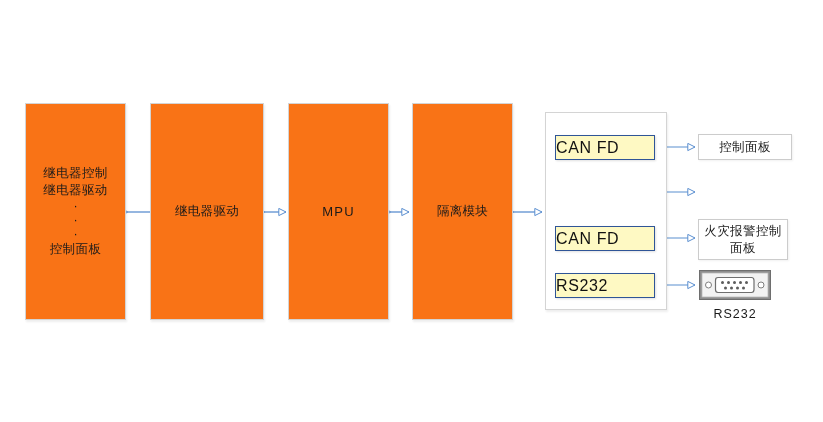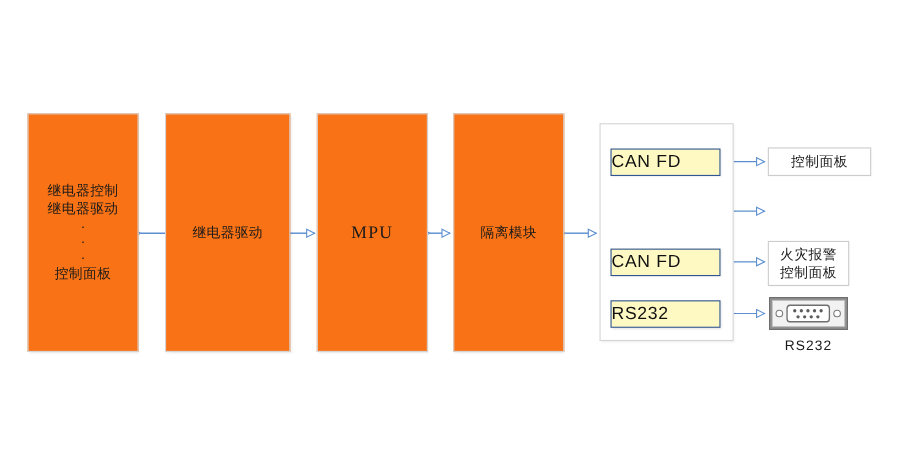--- a/index.html
+++ b/index.html
@@ -35,23 +35,22 @@
     text-align: center;
   }
   .block .blabel {
     font-size: 12.5px;
     line-height: 17px;
     color: #1a1a1a;
     letter-spacing: 0.3px;
     white-space: pre-line;
   }
   .block .blabel.latin {
-    font-size: 16px;
+    font-size: 13px;
     letter-spacing: 1.2px;
-    font-family: Liberation Serif, serif;
   }
 
   
   .stacklines {
     display: flex;
     flex-direction: column;
     align-items: center;
     justify-content: center;
     gap: 0px;
   }
@@ -210,21 +209,21 @@
   <div class="blue-box" style="left:555px; top:226px; width:100px; height:25px;">
     <span>CAN FD</span>
   </div>
   <div class="blue-box" style="left:555px; top:273px; width:100px; height:25px;">
     <span>RS232</span>
   </div>
 
   <div class="periph" style="left:698px; top:134px; width:94px; height:26px;">
     <span>控制面板</span>
   </div>
-  <div class="periph" style="left:698px; top:219px; width:74px; height:41px;">
+  <div class="periph" style="left:698px; top:219px; width:90px; height:41px;">
     <span>火灾报警控制面板</span>
   </div>
 
   <div class="db9" style="left:699px; top:270px; width:72px; height:30px;">
     <svg width="72" height="30" viewBox="0 0 72 30">
 
       <rect x="0.5" y="0.5" width="71" height="29" fill="#8c8c8c" stroke="#6e6e6e" stroke-width="1"></rect>
 
       <rect x="3" y="3" width="66" height="24" fill="#f2f2f2" stroke="#b9b9b9" stroke-width="0.8"></rect>
 

